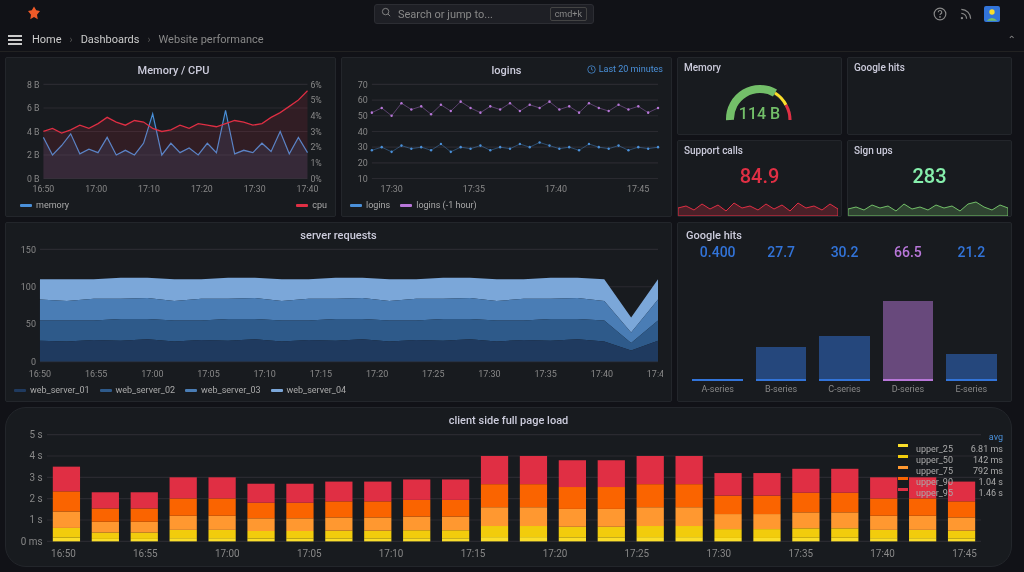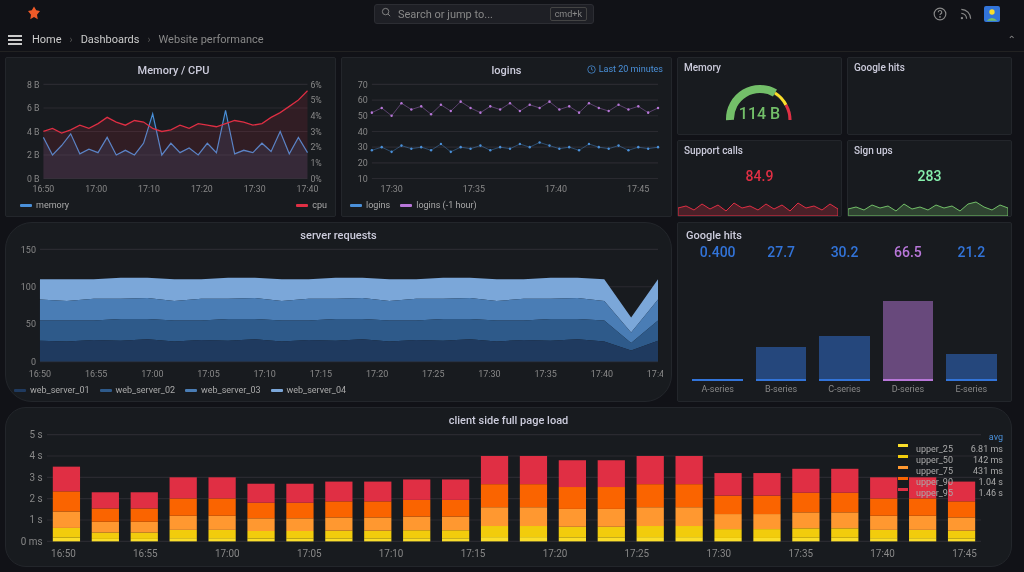--- a/index.html
+++ b/index.html
@@ -88,21 +88,21 @@
   border: 1px solid #23262b;
   border-radius: 2px;
   padding: 4px 6px;
   position: relative;
   overflow: hidden;
 }
 .stat-title { font-size: 10px; color: #ccccdc; font-weight: 500; }
 .gauge-wrap { display: flex; align-items: center; justify-content: center; height: calc(100% - 14px); }
 .gauge { position: relative; width: 80px; height: 50px; }
 .gauge-value { position: absolute; bottom: 2px; left: 0; right: 0; text-align: center; font-size: 16px; color: #73bf69; font-weight: 500;}
-.spark-value { position: absolute; top: 50%; left: 50%; transform: translate(-50%, -60%); font-size: 14px; font-weight: 500; text-align: right; }
+.spark-value { position: absolute; top: 50%; left: 50%; transform: translate(-50%, -60%); font-size: 20px; font-weight: 500; text-align: right; }
 .spark-red { color: #e02f44; }
 .spark-green { color: #86efac; }
 .sparkline { position: absolute; bottom: 0; left: 0; right: 0; height: 20px; }
 
 
 .bargauge-row { display: flex; height: calc(100% - 16px); }
 .bg-item { flex: 1; display: flex; flex-direction: column; align-items: center; }
 .bg-value { font-size: 14px; font-weight: 500; margin-bottom: 2px; }
 .bg-bar-wrap { flex: 1; width: 80%; display: flex; align-items: flex-end; border-bottom: 2px solid; }
 .bg-bar { width: 100%; }
@@ -112,21 +112,21 @@
 .legend-item { display: flex; align-items: center; gap: 4px; }
 .legend-swatch { width: 12px; height: 3px; border-radius: 1px;}
 .legend-right { margin-left: auto; }
 
 .axis-label { font-size: 9px; fill: #888; }
 
 
 #p-memory-cpu { grid-column: 1; grid-row: 1; padding-left: 14px; }
 #p-logins { grid-column: 2; grid-row: 1; }
 #p-stats { grid-column: 3; grid-row: 1; background: none; border: none; padding:0;}
-#p-server { grid-column: 1 / span 2; grid-row: 2; border-radius: 27px; }
+#p-server { grid-column: 1 / span 2; grid-row: 2; }
 #p-google-bars { grid-column: 3; grid-row: 2; }
 #p-pageload { grid-column: 1 / span 3; grid-row: 3; border-radius: 21px; }
 
 .pageload-legend {
   position: absolute;
   right: 8px;
   top: 24px;
   font-size: 9px;
   text-align: right;
   color: #aaa;
@@ -686,21 +686,21 @@
             <span style="width:42px;text-align:right">6.81 ms</span>
           </div>
           <div class="row">
             <span class="sw" style="background:#f2cc0c"></span>
             <span>upper_50</span>
             <span style="width:42px;text-align:right">142 ms</span>
           </div>
           <div class="row">
             <span class="sw" style="background:#ff9830"></span>
             <span>upper_75</span>
-            <span style="width:42px;text-align:right">431 ms</span>
+            <span style="width:42px;text-align:right">792 ms</span>
           </div>
           <div class="row">
             <span class="sw" style="background:#fa6400"></span>
             <span>upper_90</span>
             <span style="width:42px;text-align:right">1.04 s</span>
           </div>
           <div class="row">
             <span class="sw" style="background:#e02f44"></span>
             <span>upper_95</span>
             <span style="width:42px;text-align:right">1.46 s</span>

